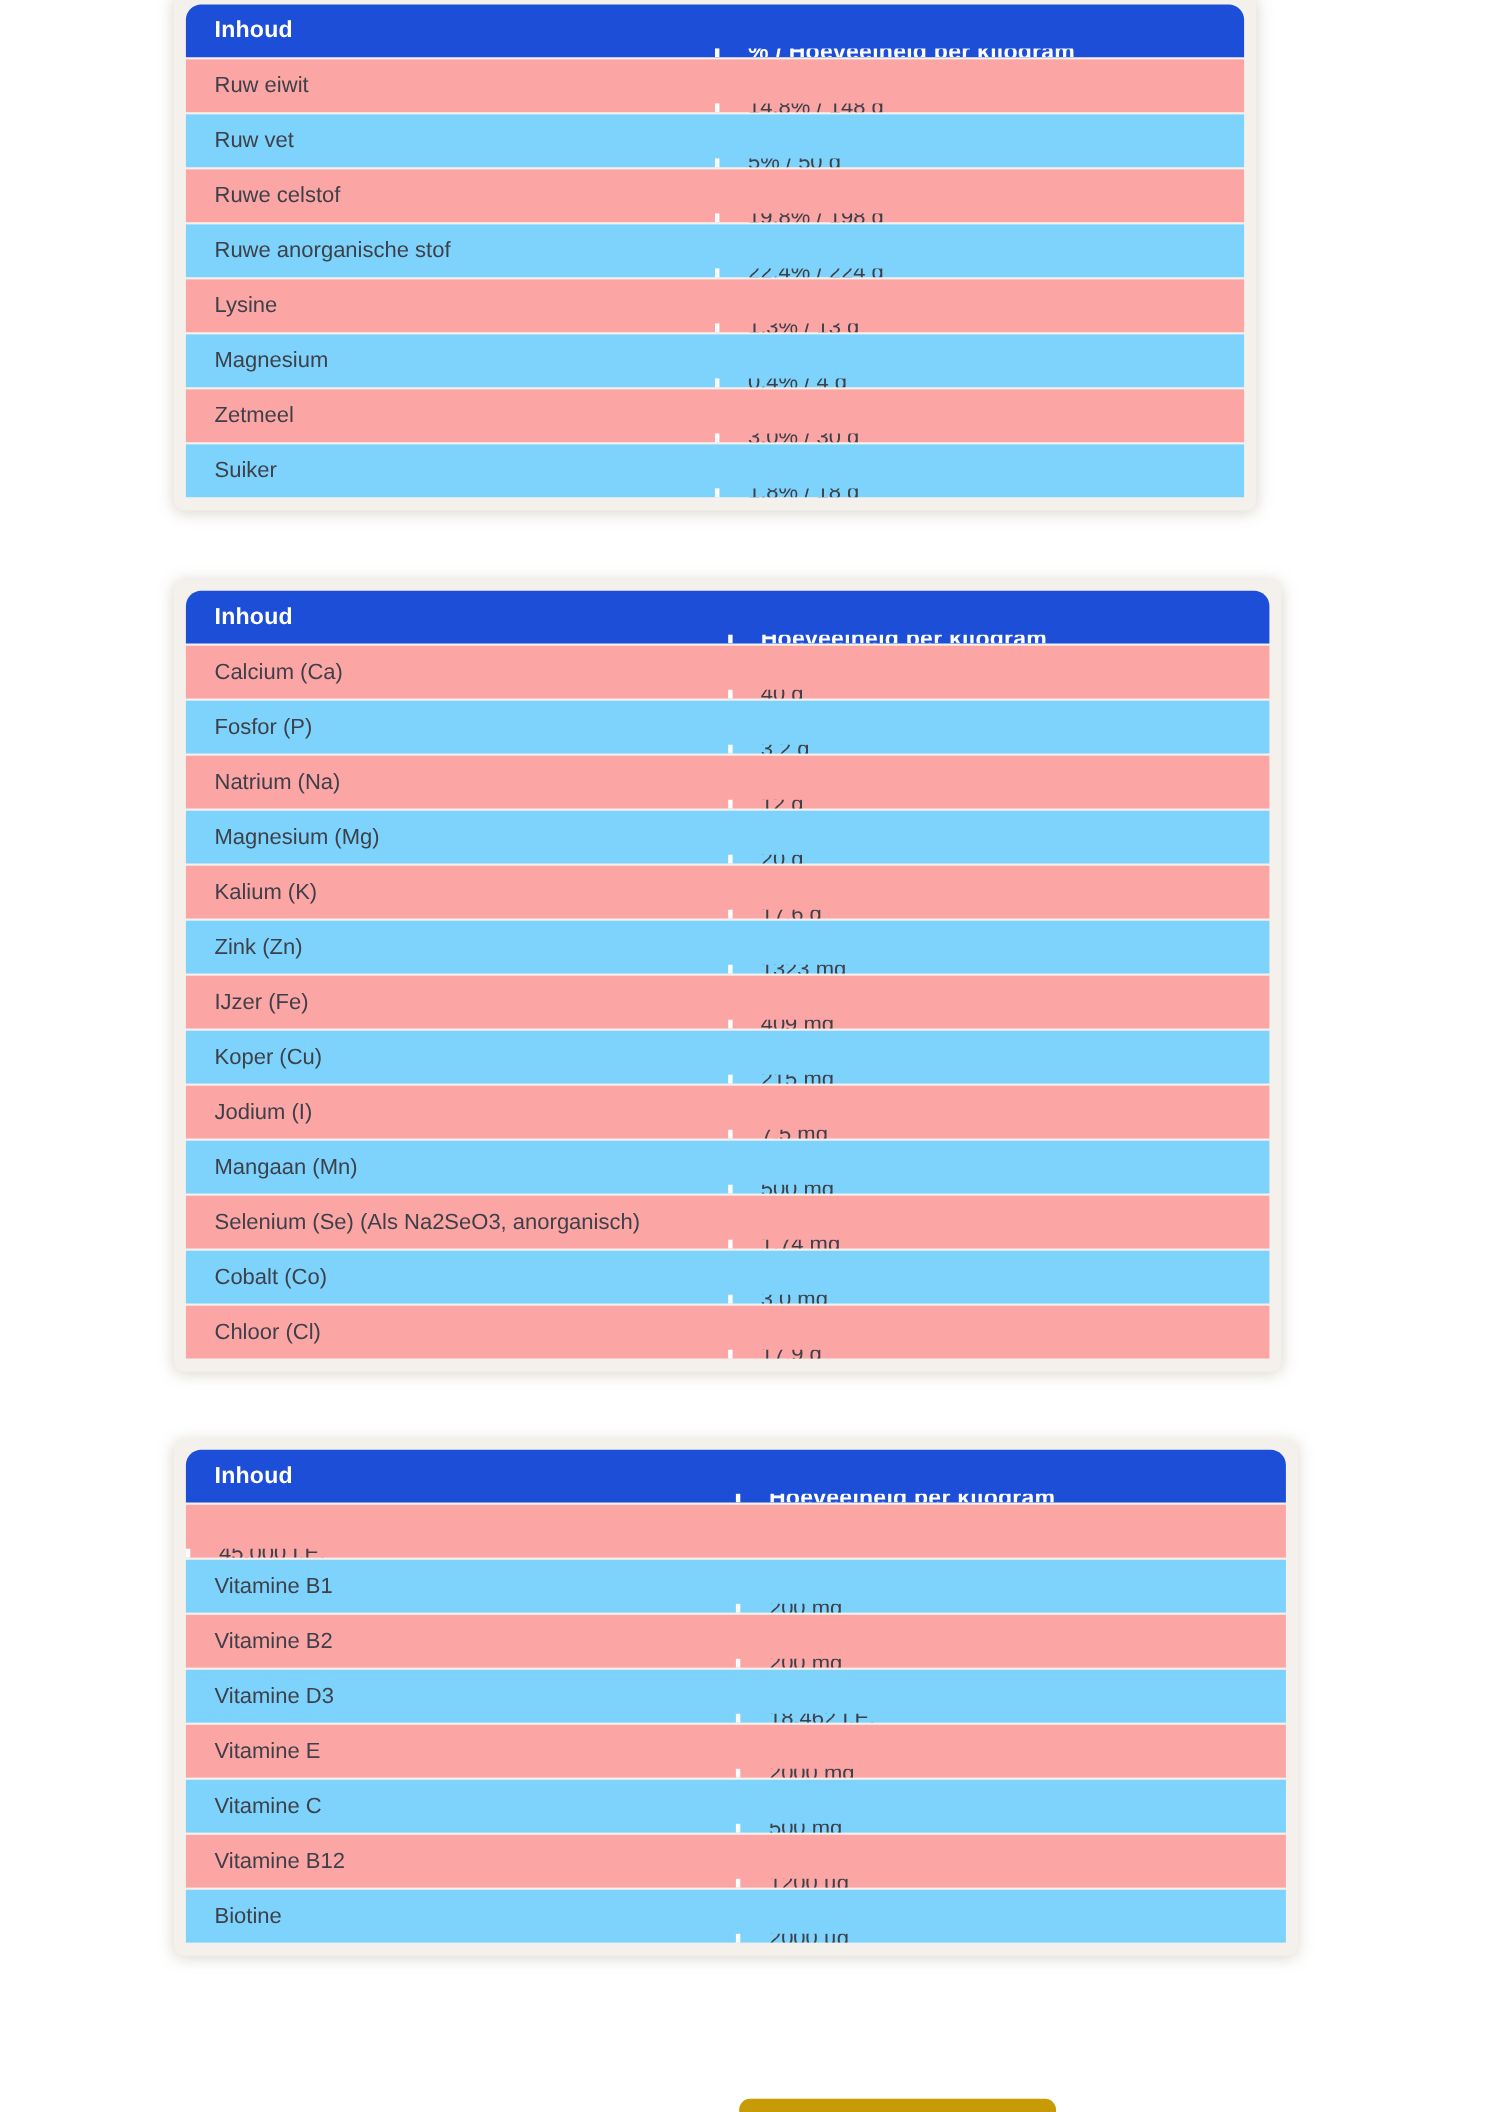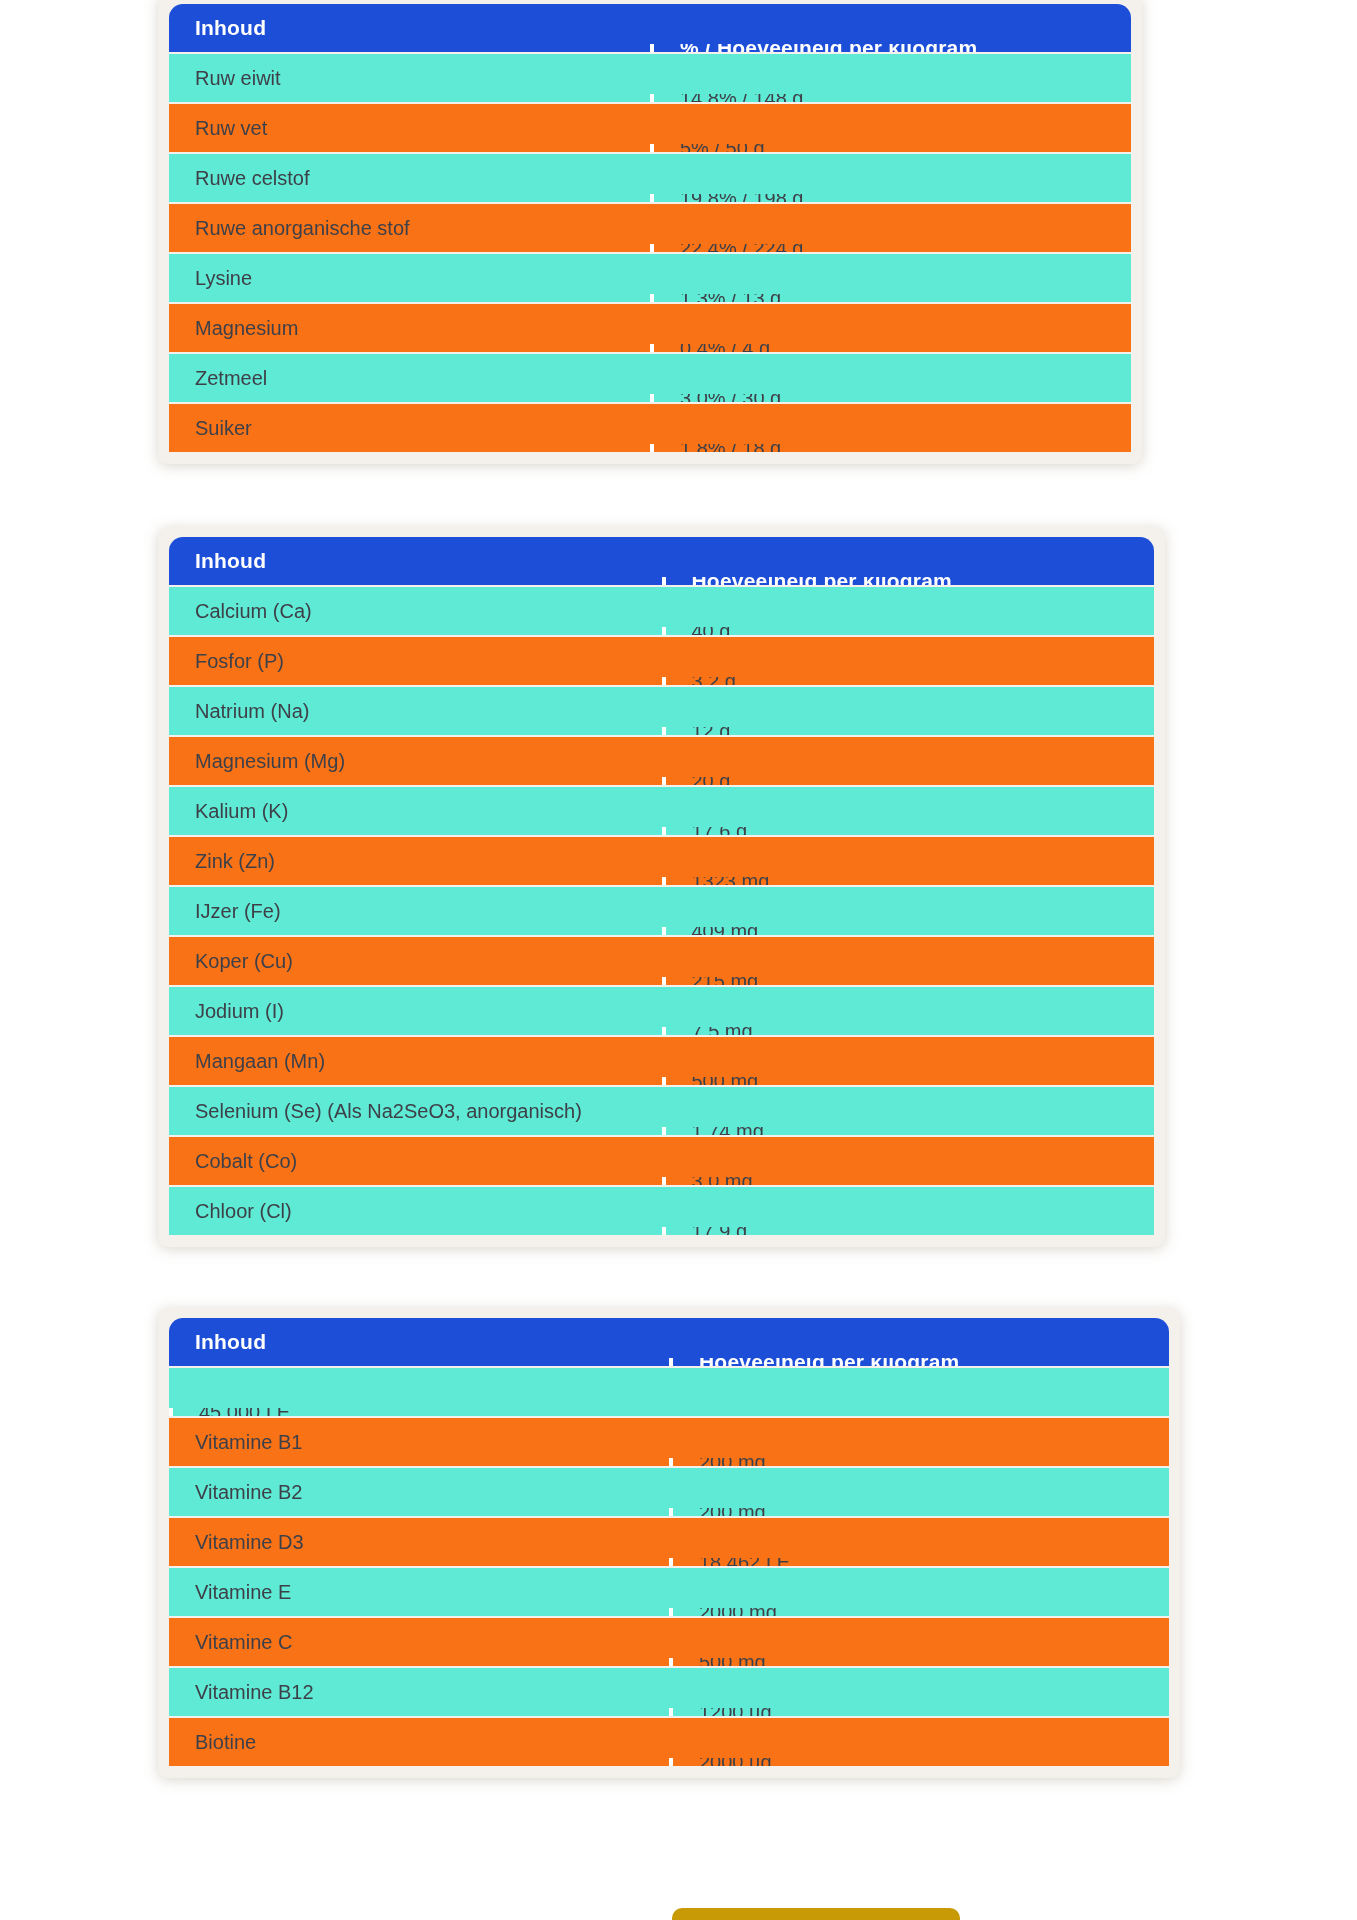--- a/index.html
+++ b/index.html
@@ -37,22 +37,22 @@
     color: #ffffff;
     font-weight: bold;
     font-size: 21px;
     letter-spacing: 0.2px;
   }
   .trow {
     display: flex;
     height: 48px;
     margin-top: 2px;
   }
-  .trow.white { background: #5eead4; text-align: right; }
-  .trow.beige { background: #f97316; }
+  .trow.white { background: #fca5a5; text-align: right; }
+  .trow.beige { background: #7dd3fc; }
   .cell {
     display: flex;
     align-items: center;
     padding-left: 26px;
     box-sizing: border-box;
     color: #3e4049;
     font-size: 20px;
     white-space: nowrap;
     overflow: hidden;
   }

